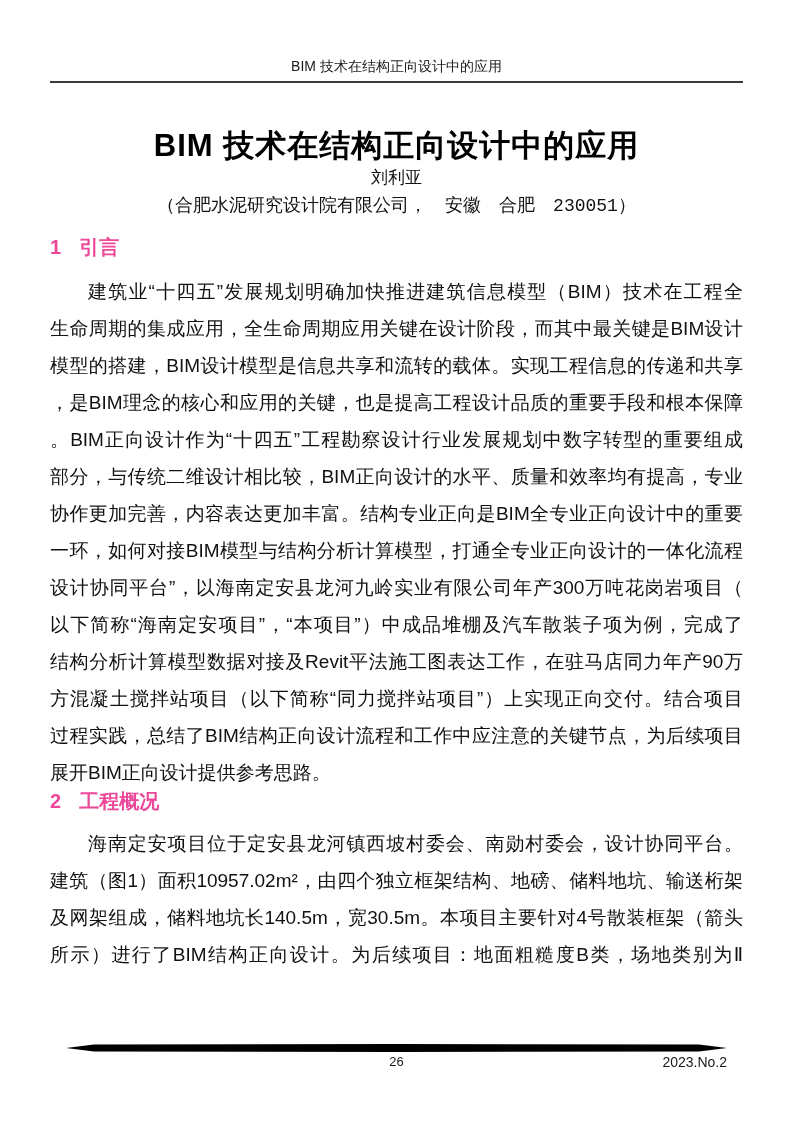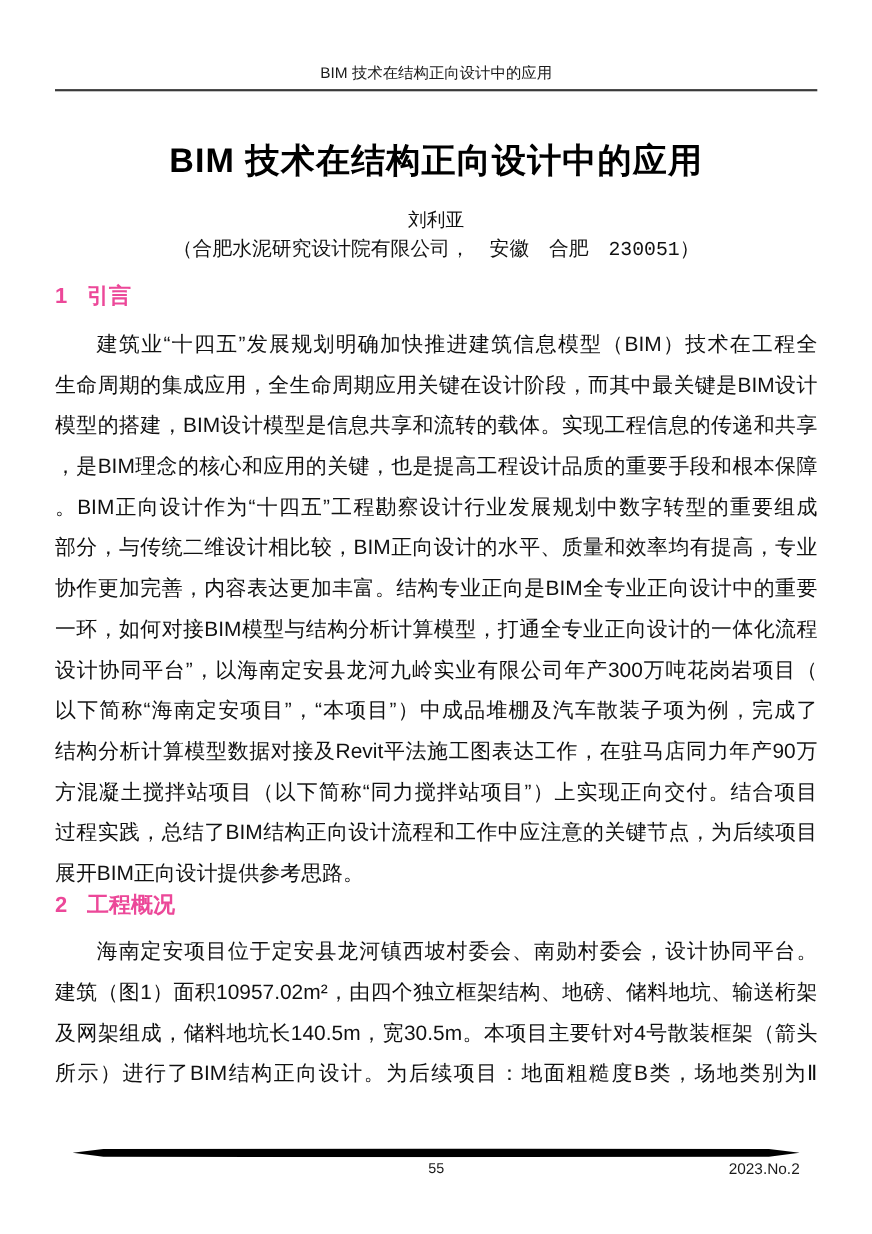--- a/index.html
+++ b/index.html
@@ -28,21 +28,20 @@
   .title {
     margin: 42px 0 0 0;
     text-align: center;
     font-size: 31px;
     line-height: 42px;
     font-weight: 700;
     letter-spacing: 1px;
     color: #000000;
   }
   .author {
-    margin-top: 22px;
     text-align: center;
     font-family: "Liberation Serif", "DejaVu Serif", serif;
     font-size: 17px;
     line-height: 22px;
   }
   .affiliation {
     margin-top: 4px;
     text-align: center;
     font-family: Liberation Mono, monospace;
     font-size: 18px;
@@ -145,18 +144,18 @@
         </div>
     </div>
 
   </div>
 
   <div class="footer">
     <svg class="footer-rule" viewBox="0 0 661 8" preserveAspectRatio="none">
       <polygon points="0,4 28,0.5 330,0 633,0.5 661,4 633,7.5 330,8 28,7.5" fill="#000000"></polygon>
     </svg>
     <div class="footer-row">
-      <span class="page-num">55</span>
+      <span class="page-num">26</span>
       <span class="issue">2023.No.2</span>
     </div>
   </div>
 
 </div>
 
 </body></html>

